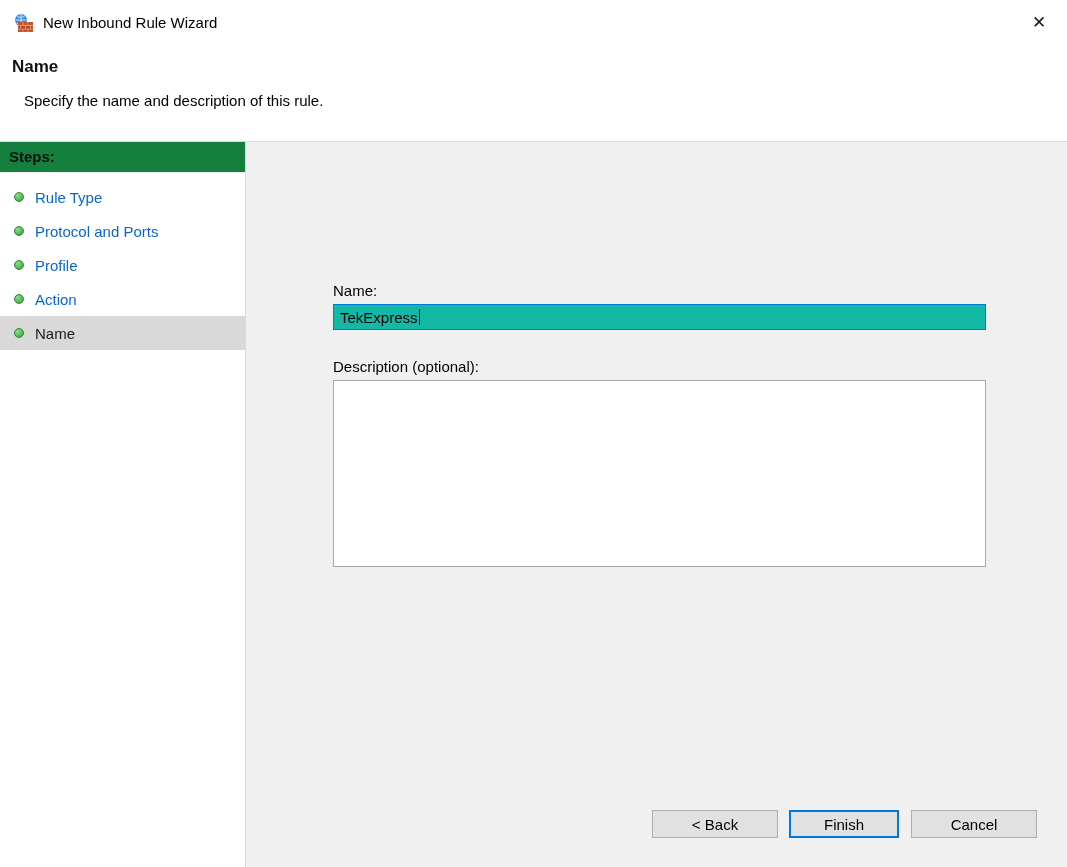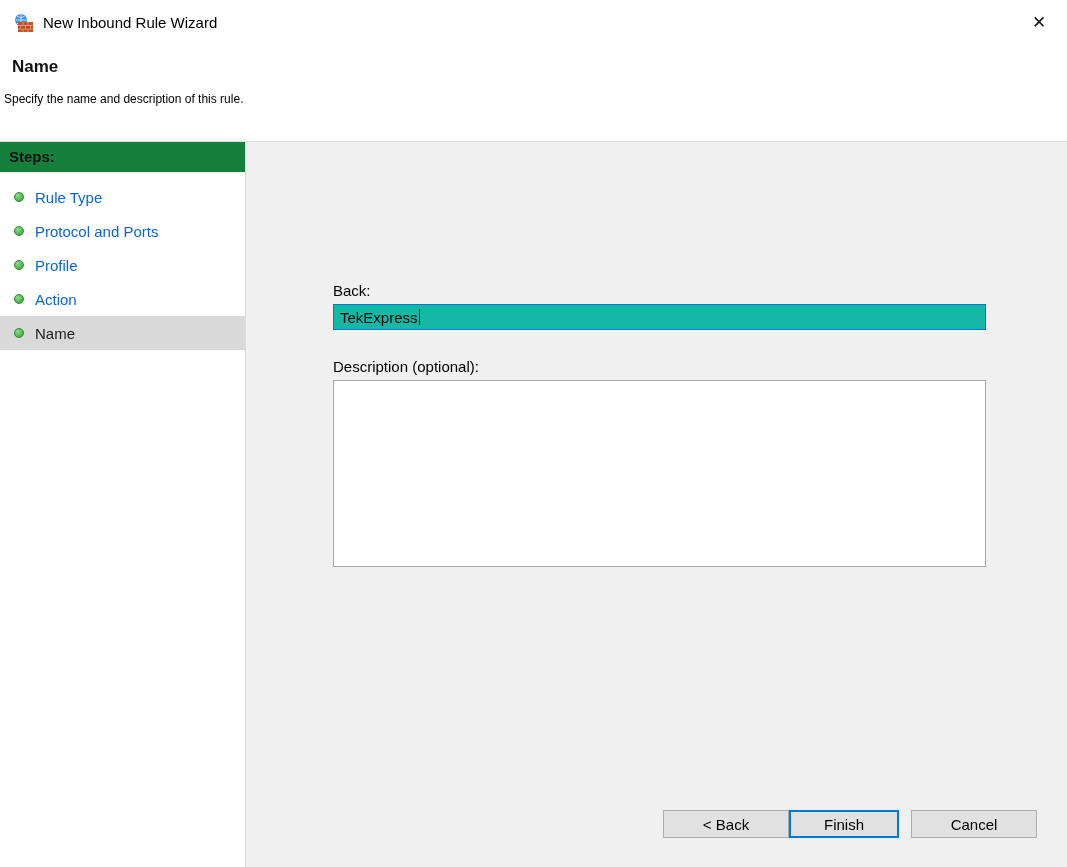--- a/index.html
+++ b/index.html
@@ -21,21 +21,21 @@
     position:absolute; top:7px; right:12px; width:32px; height:32px;
     background:transparent; border:none; font-family:inherit;
     font-size:17px; color:#1a1a1a; line-height:32px; text-align:center; padding:0;
   }
 
   
   .header { position:absolute; top:45px; left:0; right:0; height:96px; background:#fff; }
   .header-title {
     margin:12px 0 0 12px; font-size:17px; font-weight:bold; color:#121212;
   }
-  .header-subtitle { margin:15px 0 0 4px; font-size:12px; color:#000; }
+  .header-subtitle { margin:15px 0 0 24px; font-size:15px; color:#000; }
 
   
   .body {
     position:absolute; top:141px; left:0; right:0; bottom:0;
     border-top:1px solid #dcdcdc; display:flex;
   }
 
   
   .sidebar {
     width:246px; min-width:246px; background:#ffffff;
@@ -78,21 +78,21 @@
 
   
   .footer-buttons {
     position:absolute; right:30px; bottom:29px; display:flex; align-items:center;
   }
   .btn {
     height:28px; font-family:inherit; font-size:15px; color:#000;
     background:#e1e1e1; border:1px solid #adadad; box-sizing:border-box;
     padding:0; text-align:center;
   }
-  .btn-back { width:126px; margin-right:0; }
+  .btn-back { width:126px; margin-right:11px; }
   .btn-finish { width:110px; margin-right:12px; border:2px solid #0078d7; }
   .btn-cancel { width:126px; }
 </style>
 </head>
 <body>
 
 <div class="window">
 
   <div class="titlebar">
     <svg class="app-icon" viewBox="0 0 20 20">
@@ -139,21 +139,21 @@
         </li>
         <li class="step current">
           <span class="bullet"></span>
           <span class="step-label">Name</span>
         </li>
       </ul>
     </div>
 
     <div class="content">
 
-      <div class="name-label">Back:</div>
+      <div class="name-label">Name:</div>
       <div class="textbox">
         <span class="textbox-value">TekExpress</span>
         <span class="caret"></span>
       </div>
 
       <div class="desc-label">Description (optional):</div>
       <div class="descbox"></div>
 
       <div class="footer-buttons">
         <button class="btn btn-back">&lt; Back</button>

